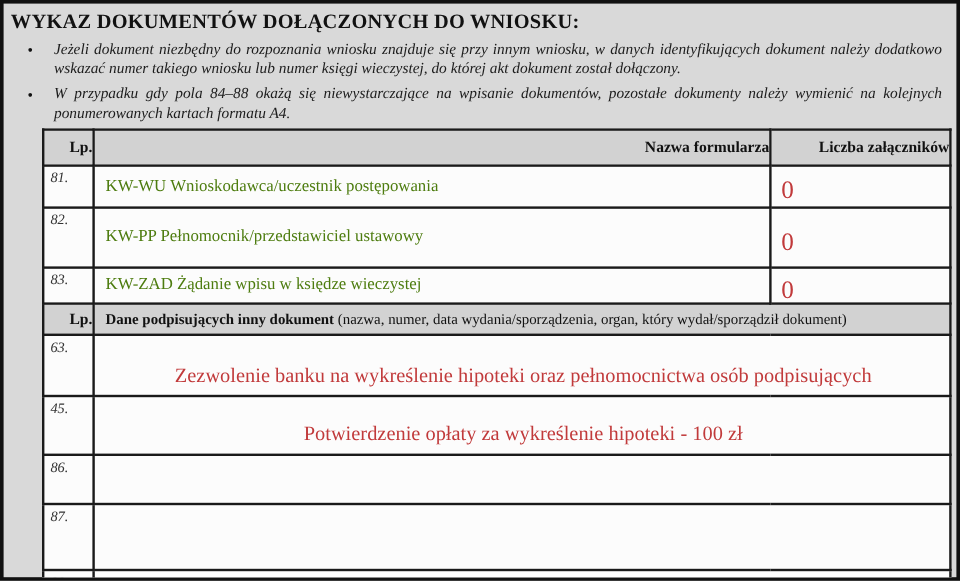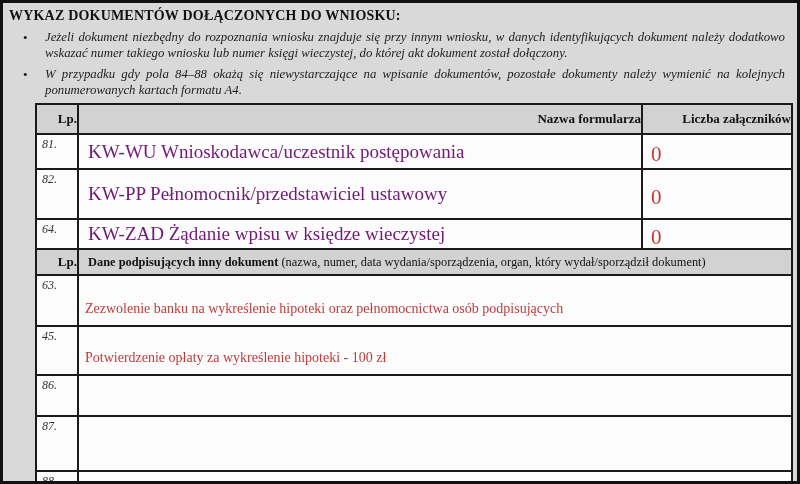--- a/index.html
+++ b/index.html
@@ -20,21 +20,21 @@
   .sheet{
     position:relative;
     width:800px;height:484px;
     background:var(--page-bg);
     border:3px solid var(--ink);
     overflow:hidden;
   }
   
   .top-block{ padding:5px 8px 0 6px; }
   .page-title{
-    font-size:14px;
+    font-size:17px;
     font-weight:bold;
     color:var(--ink);
     letter-spacing:.2px;
     margin-bottom:5px;
   }
   .bullet-row{ position:relative; margin-bottom:5px; }
   .bullet-glyph{
     position:absolute; left:14px; top:1px;
     font-size:13px; color:var(--ink);
     font-style:normal;
@@ -70,22 +70,22 @@
   td.num{
     vertical-align:top;
     padding:2px 4px 0 5px;
     font-style:italic;
     font-size:12px;
     color:var(--num-ink);
     background:var(--cell-bg);
   }
   td.formname{
     padding-left:9px;
-    font-size:19px;
-    color:#701a75;
+    font-size:14px;
+    color:#4d7c0f;
     background:var(--cell-bg);
   }
   td.count{
     padding:6px 0 0 8px;
     font-size:21px;
     line-height:21px;
     color:var(--accent-red);
     background:var(--cell-bg);
     vertical-align:middle;
   }
@@ -93,23 +93,24 @@
     background:var(--header-bg);
     padding-left:9px;
     font-size:12.4px;
     color:var(--ink);
   }
   td.subhead-text .bold-part{ font-weight:bold; }
   td.doccell{
     background:var(--cell-bg);
     vertical-align:bottom;
     padding:12px 4px 6px 6px;
-    font-size:14px;
+    font-size:17px;
     line-height:21px;
     color:var(--accent-red);
+    text-align:center;
   }
   
   tr.h-hdr{height:30px;}
   tr.h81{height:35px;}
   tr.h82{height:50px;}
   tr.h83{height:30px;}
   tr.h-sub{height:26px;}
   tr.h84{height:51px;}
   tr.h85{height:49px;}
   tr.h86{height:41px;}
@@ -155,21 +156,21 @@
       <td class="count">0</td>
     </tr>
 
     <tr class="h82">
       <td class="num">82.</td>
       <td class="formname">KW-PP Pełnomocnik/przedstawiciel ustawowy</td>
       <td class="count">0</td>
     </tr>
 
     <tr class="h83">
-      <td class="num">64.</td>
+      <td class="num">83.</td>
       <td class="formname">KW-ZAD Żądanie wpisu w księdze wieczystej</td>
       <td class="count">0</td>
     </tr>
 
     <tr class="h-sub">
       <td class="head">Lp.</td>
       <td class="subhead-text" colspan="2">
         <span class="bold-part">Dane podpisujących inny dokument</span><span> (nazwa, numer, data wydania/sporządzenia, organ, który wydał/sporządził dokument)</span>
       </td>
     </tr>

